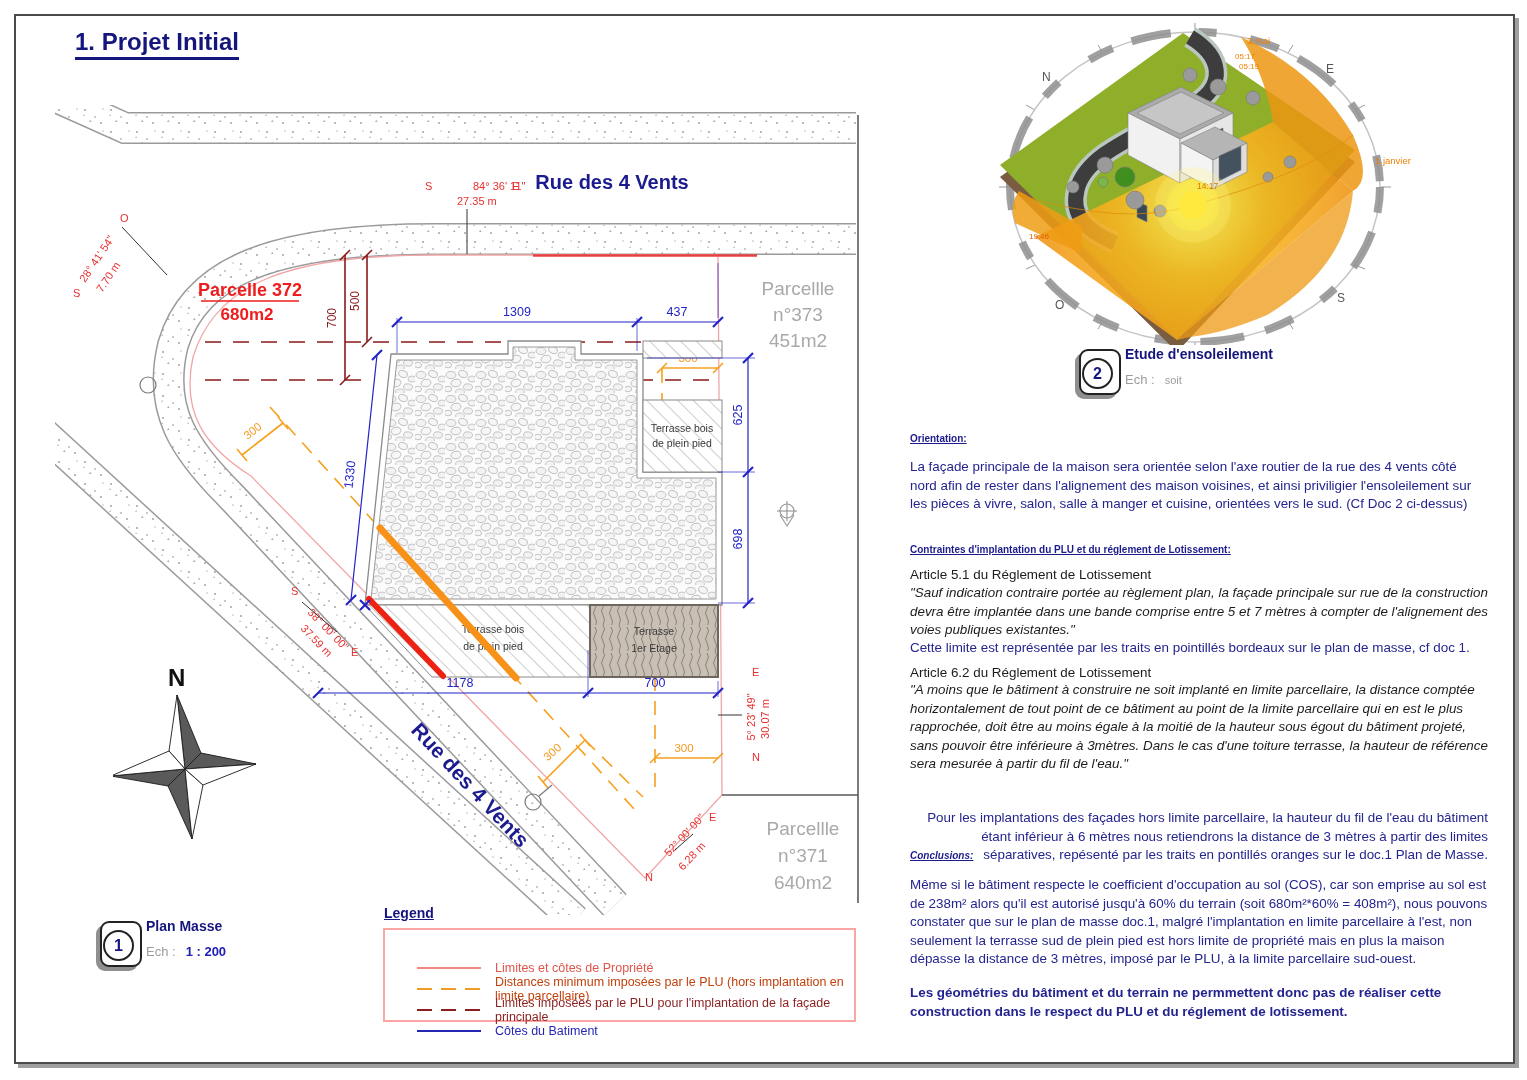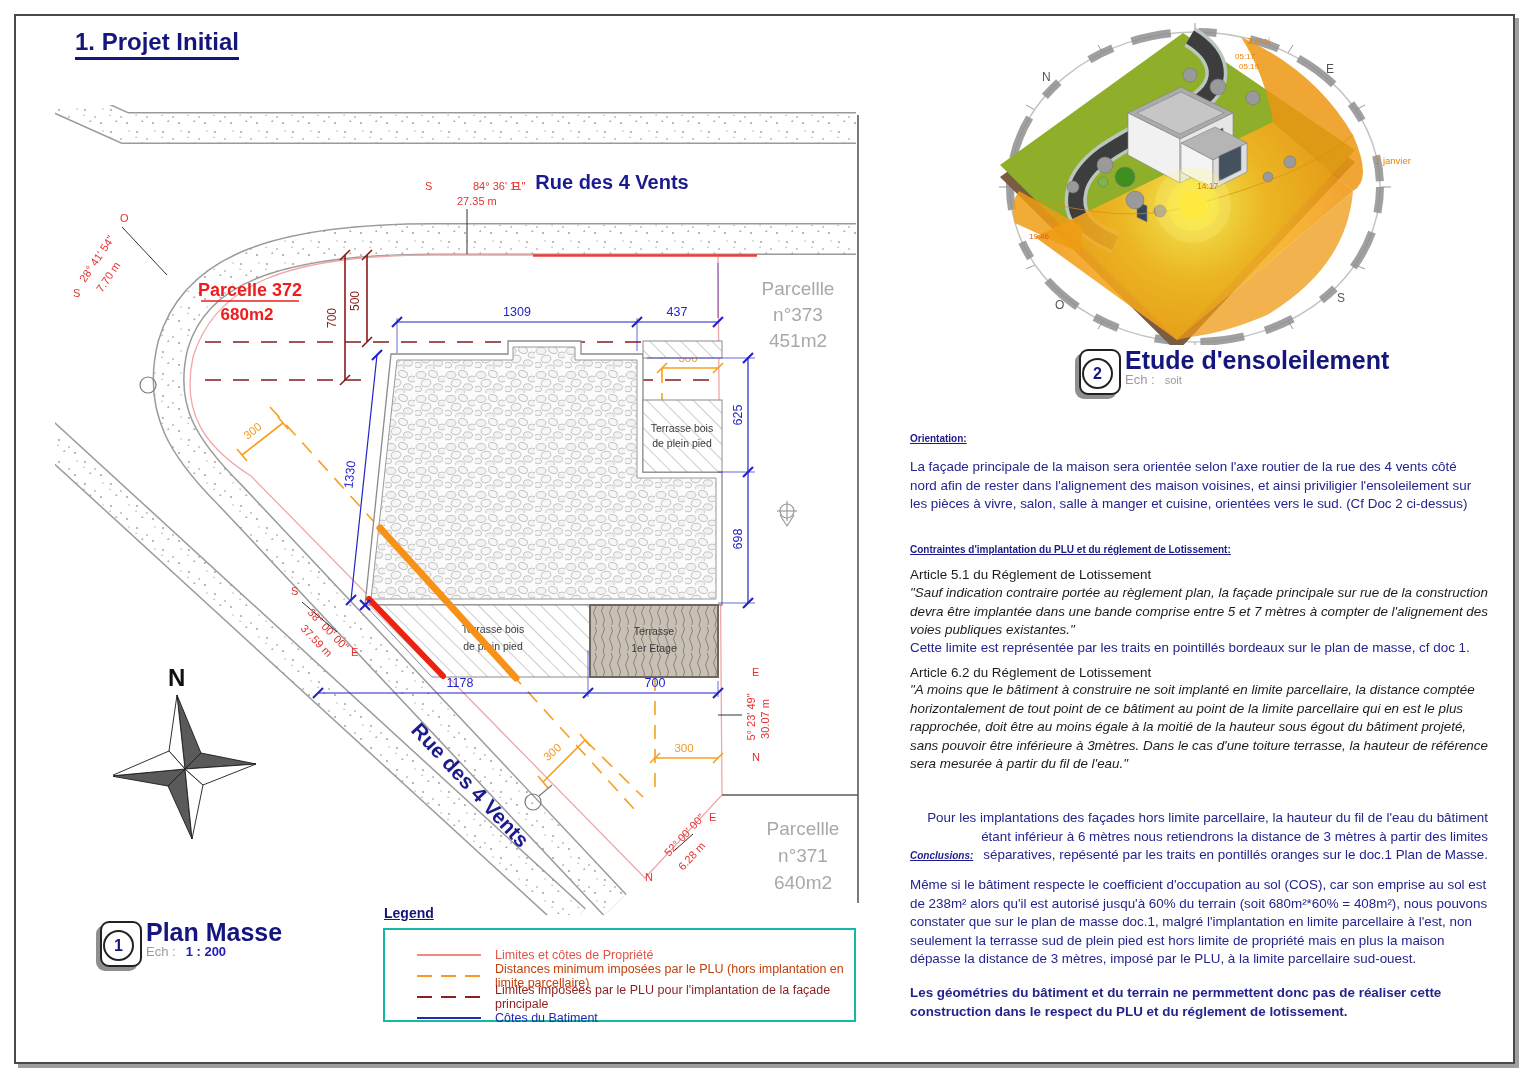--- a/index.html
+++ b/index.html
@@ -9,29 +9,29 @@
          border:2px solid #4a4a4a;box-shadow:4px 4px 0 #9f9f9f;}
   .title{position:absolute;left:75px;top:28px;font-size:24px;font-weight:bold;
          color:#15157e;border-bottom:3px solid #15157e;padding-bottom:1px;}
   svg text{font-family:"Liberation Sans",sans-serif;}
   
   .badge{position:absolute;width:38px;height:42px;border:2px solid #222;border-radius:9px;
          background:#fff;box-shadow:-4px 4px 0 #8f8f8f;}
   .badge .circ{position:absolute;left:1px;top:7px;width:27px;height:27px;border:2px solid #222;
          border-radius:50%;display:flex;align-items:center;justify-content:center;
          font-weight:bold;color:#15157e;font-size:16px;background:#fff;}
-  .cap-title{position:absolute;font-size:25px;font-weight:bold;color:#15157e;}
+  .cap-title{position:absolute;font-size:14px;font-weight:bold;color:#15157e;}
   .cap-ech{position:absolute;font-size:13px;color:#9c9c9c;}
   .cap-ech .val{color:#2020b4;font-weight:bold;margin-left:10px;}
   .cap-ech .val.gray{color:#9c9c9c;font-weight:normal;font-size:11px;}
   
   .legend-title{position:absolute;left:384px;top:905px;font-size:14px;font-weight:bold;
                 color:#15157e;text-decoration:underline;}
   .legend-box{position:absolute;left:383px;top:928px;width:473px;height:94px;
-              border:2px solid #14b8a6;box-sizing:border-box;padding-top:14px;}
+              border:2px solid #fca5a5;box-sizing:border-box;padding-top:27px;}
   .lrow{display:flex;align-items:center;height:21px;}
   .lline{width:64px;height:0;margin-left:32px;flex:none;}
   .l1 .lline{border-top:2px solid #f28a80;}
   .l2 .lline{height:2px;background:repeating-linear-gradient(90deg,#f59a23 0 15px,transparent 15px 24px);}
   .l3 .lline{height:2px;background:repeating-linear-gradient(90deg,#8b1f1f 0 15px,transparent 15px 24px);}
   .l4 .lline{border-top:2px solid #2626b4;}
   .llabel{margin-left:14px;font-size:12.5px;}
   .l1 .llabel{color:#e0544a;}
   .l2 .llabel{color:#c2410c;}
   .l3 .llabel{color:#8b1f1f;}

